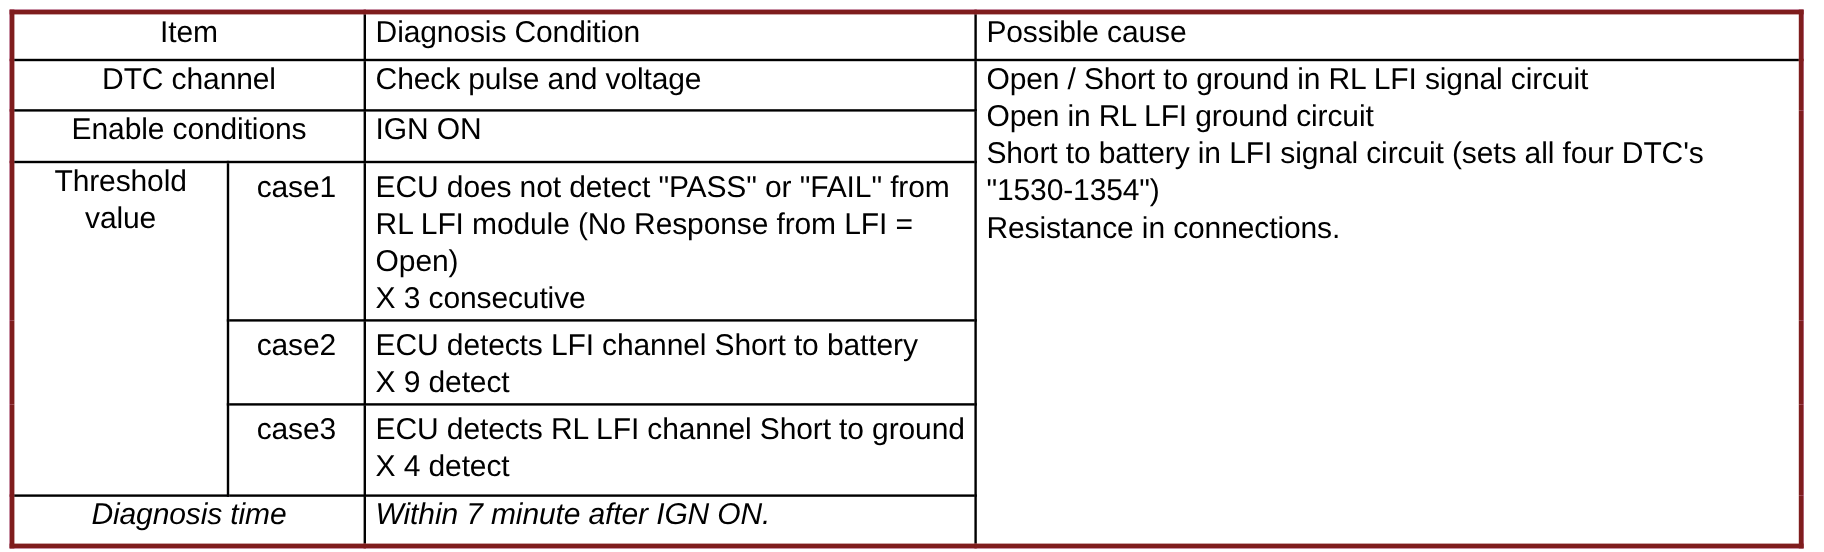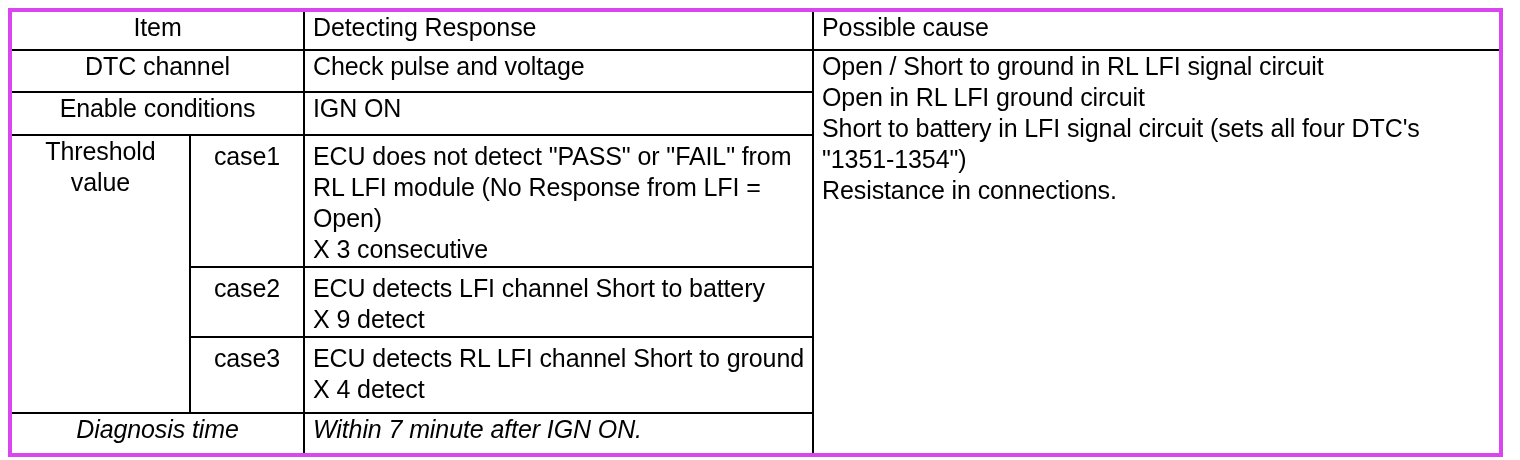--- a/index.html
+++ b/index.html
@@ -22,21 +22,21 @@
     width: 1495px;
     height: 445px;
     box-sizing: border-box;
   }
 
   table.dtc-table {
     border-collapse: collapse;
     table-layout: fixed;
     width: 1495px;
     height: 445px;
-    border: 4px solid #d946ef;
+    border: 4px solid #7f1d1d;
     background: #f0abfc;
   }
 
   table.dtc-table td {
     border: 2px solid #000000;
     padding: 0;
     vertical-align: top;
     background: #ffffff;
   }
 
@@ -98,39 +98,39 @@
       <col class="c-case">
       <col class="c-detect">
       <col class="c-cause">
     </colgroup>
     <tbody>
       <tr style="height:40px;">
         <td class="hdr-lbl" colspan="2">
           <div class="cell-inner">Item</div>
         </td>
         <td class="hdr-txt">
-          <div class="cell-inner">Detecting Response</div>
+          <div class="cell-inner">Diagnosis Condition</div>
         </td>
         <td class="hdr-txt">
           <div class="cell-inner">Possible cause</div>
         </td>
       </tr>
 
       <tr style="height:42px;">
         <td class="lbl" colspan="2">
           <div class="cell-inner">DTC channel</div>
         </td>
         <td class="hdr-txt">
           <div class="cell-inner">Check pulse and voltage</div>
         </td>
         <td class="cause" rowspan="6">
           <div class="cell-inner nowrap-lines">Open / Short to ground in RL LFI signal circuit
 Open in RL LFI ground circuit
 Short to battery in LFI signal circuit (sets all four DTC's
-"1351-1354")
+"1530-1354")
 Resistance in connections.</div>
         </td>
       </tr>
 
       <tr style="height:43px;">
         <td class="lbl" colspan="2">
           <div class="cell-inner">Enable conditions</div>
         </td>
         <td class="hdr-txt">
           <div class="cell-inner">IGN ON</div>

